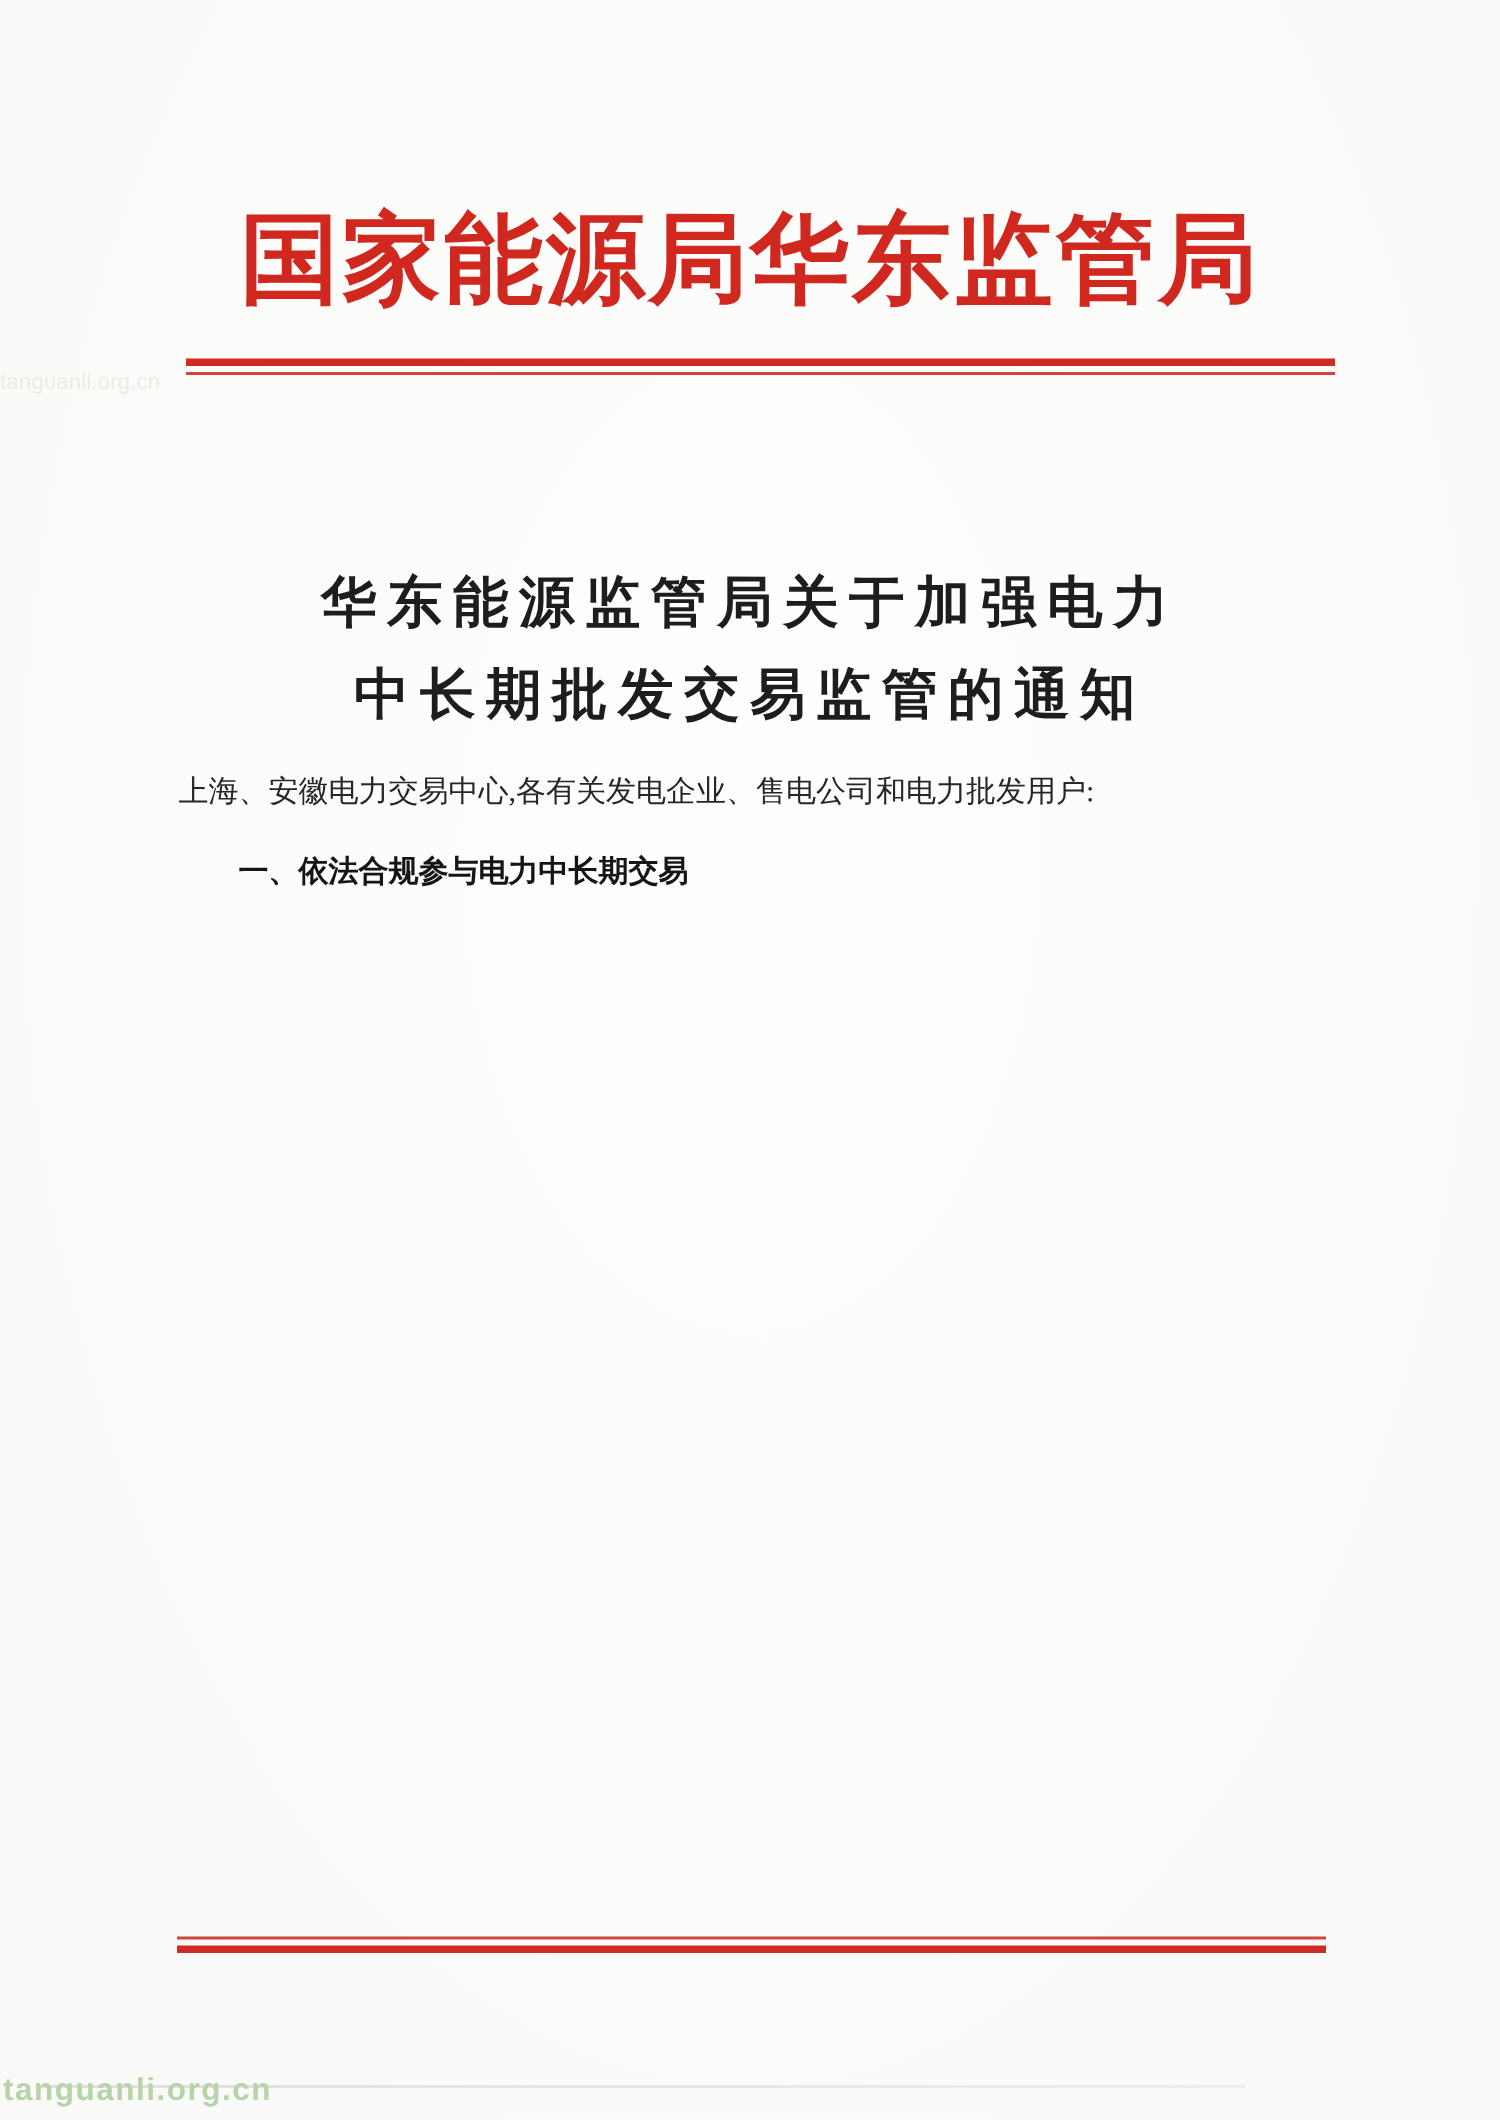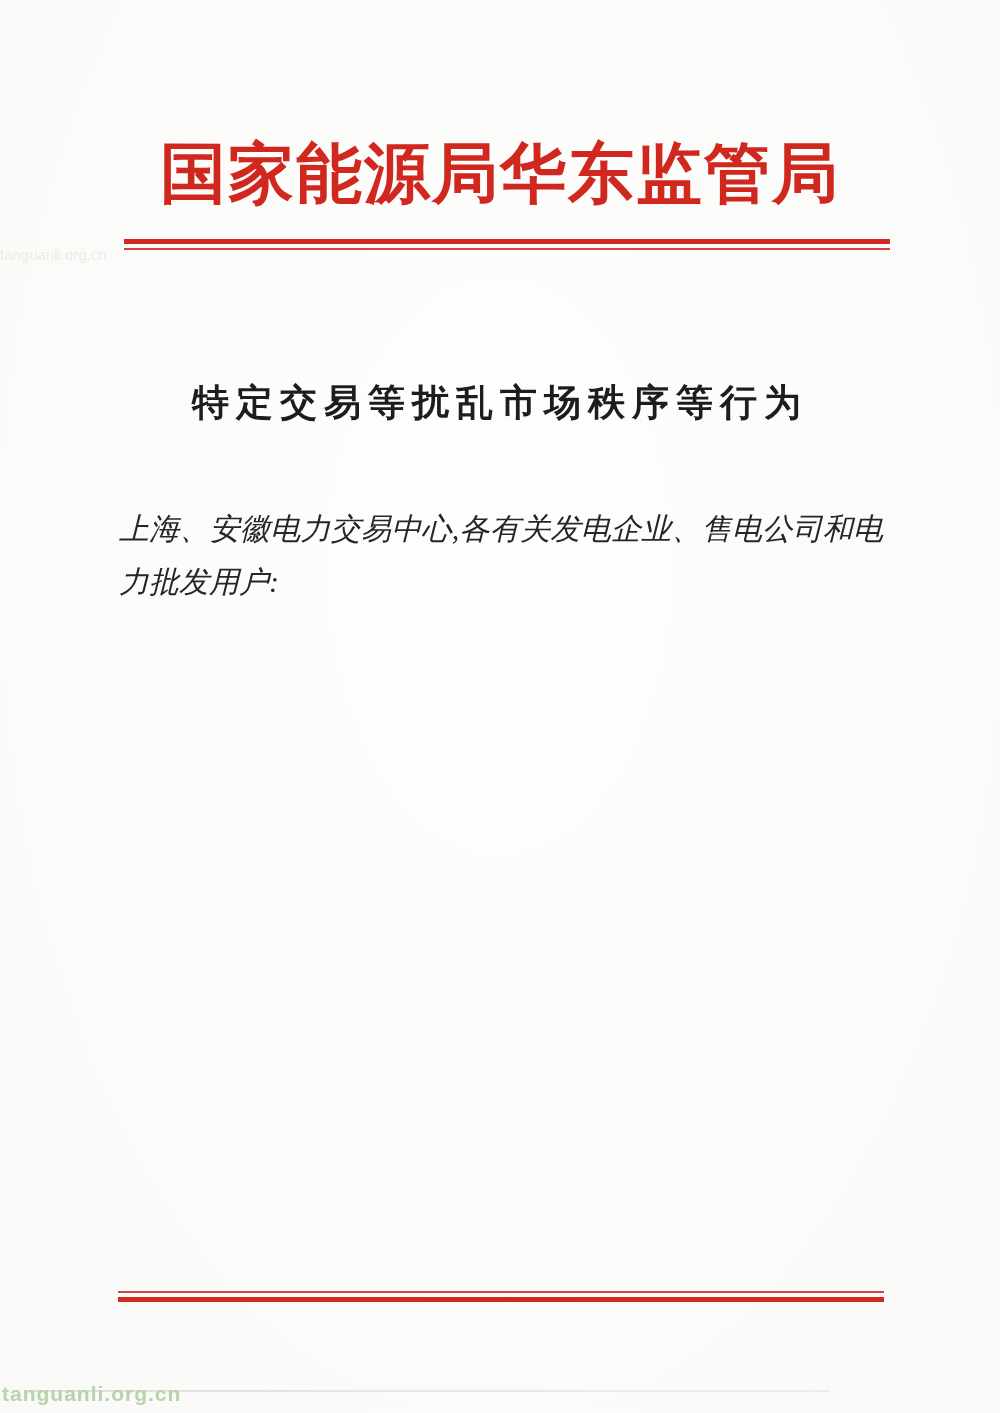--- a/index.html
+++ b/index.html
@@ -43,25 +43,24 @@
     text-align: center;
     font-size: 37px;
     font-weight: 700;
     color: #1d1d1d;
     letter-spacing: 7px;
     line-height: 61px;
   }
   .doc-body {
     position: absolute;
     top: 502px; left: 119px; width: 764px;
-    font-size: 30px;
+    font-size: 20px;
     line-height: 53px;
     color: #262626;
     text-align: justify;
-    font-style: italic;
   }
   .doc-body p { margin: 0; }
   .doc-body p.indent { text-indent: 2em; }
   .doc-body p.gap { margin-top: 6px; }
   .doc-body p.section-heading { font-weight: 700; color: #151515; }
 
   .rule-bottom {
     position: absolute;
     top: 1291px; left: 118px; width: 766px;
   }
@@ -100,25 +99,27 @@
 
 <div class="agency-name">国家能源局华东监管局</div>
 
 <div class="rule-top">
   <div class="rule-thick"></div>
   <div class="rule-space"></div>
   <div class="rule-thin"></div>
 </div>
 
 <div class="notice-title">
-  <div>特定交易等扰乱市场秩序等行为</div>
+  <div>华东能源监管局关于加强电力</div>
+  <div>中长期批发交易监管的通知</div>
 </div>
 
 <div class="doc-body">
   <p>上海、安徽电力交易中心,各有关发电企业、售电公司和电力批发用户:</p>
+  <p class="indent section-heading">一、依法合规参与电力中长期交易</p>
 </div>
 
 <div class="rule-bottom">
   <div class="rule-thin"></div>
   <div class="rule-space"></div>
   <div class="rule-thick"></div>
 </div>
 
 <div class="scan-artifact-line"></div>
 

